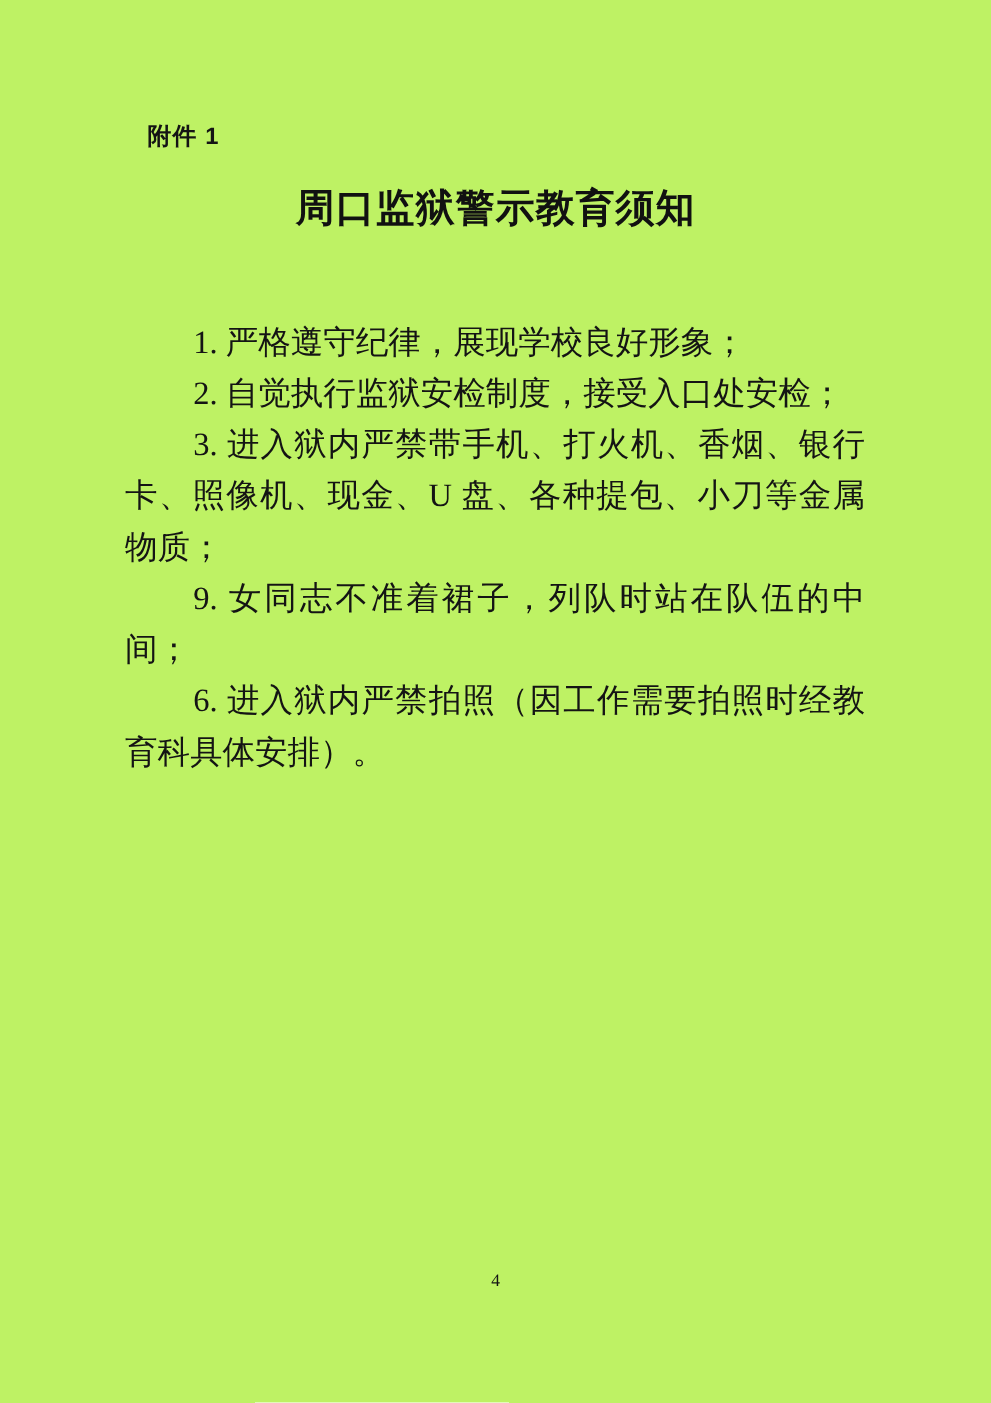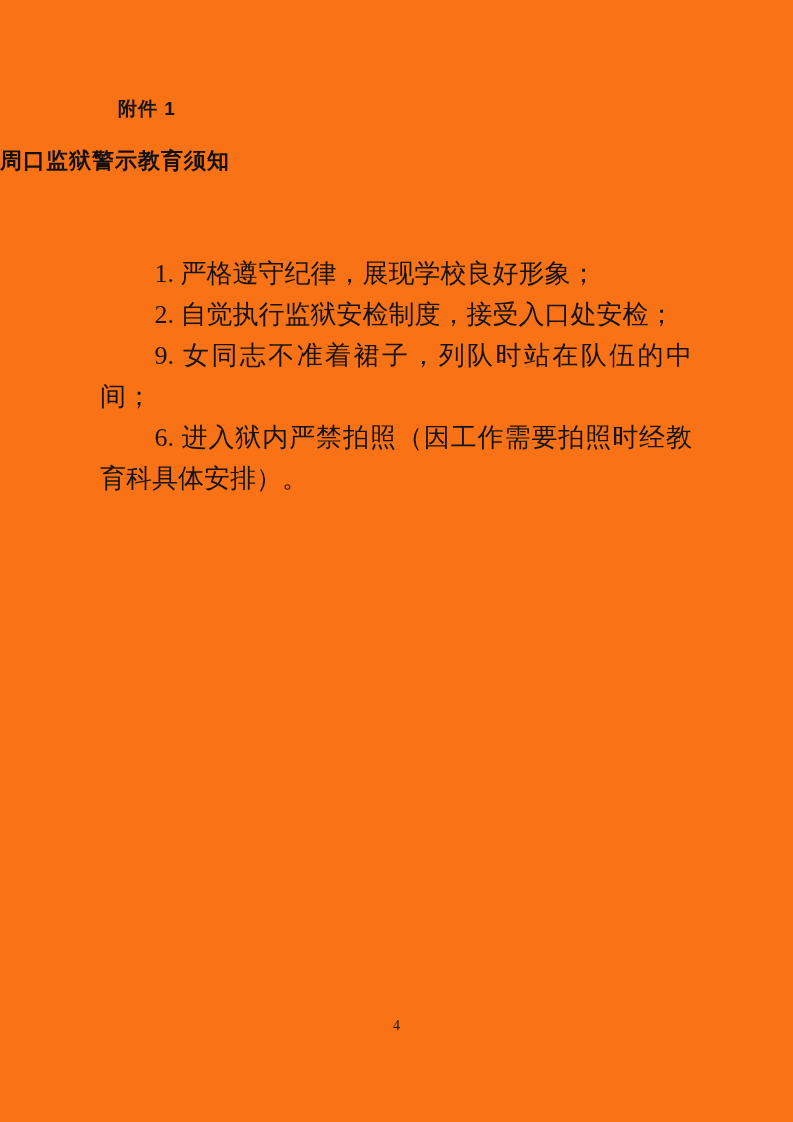--- a/index.html
+++ b/index.html
@@ -4,44 +4,44 @@
 <style>
   html, body {
     margin: 0;
     padding: 0;
     background: #ffffff;
   }
   .page {
     position: relative;
     width: 793px;
     height: 1122px;
-    background: #f97316;
+    background: #bef264;
     color: #141414;
     font-family: "Liberation Serif", "DejaVu Serif", serif;
     overflow: hidden;
   }
   .attachment-label {
     position: absolute;
     left: 118px;
     top: 96px;
     font-family: "Liberation Sans", "DejaVu Sans", sans-serif;
     font-weight: 600;
     font-size: 19px;
     letter-spacing: 1px;
     color: #141414;
   }
   .doc-title {
     position: absolute;
     left: 0;
     top: 146px;
     width: 100%;
-    text-align: left;
+    text-align: center;
     font-family: "Liberation Sans", "DejaVu Sans", sans-serif;
     font-weight: 700;
-    font-size: 22px;
+    font-size: 31px;
     letter-spacing: 1px;
     color: #111111;
   }
   .body-block {
     position: absolute;
     left: 100px;
     top: 253px;
     width: 592px;
     font-size: 26px;
     line-height: 41px;
@@ -83,20 +83,21 @@
 
 <div class="page">
 
   <div class="attachment-label">附件 1</div>
 
   <div class="doc-title">周口监狱警示教育须知</div>
 
   <div class="body-block">
     <p>1. 严格遵守纪律，展现学校良好形象；</p>
     <p>2. 自觉执行监狱安检制度，接受入口处安检；</p>
+    <p>3. 进入狱内严禁带手机、打火机、香烟、银行卡、照像机、现金、U 盘、各种提包、小刀等金属物质；</p>
     <p>9. 女同志不准着裙子，列队时站在队伍的中间；</p>
     <p>6. 进入狱内严禁拍照（因工作需要拍照时经教育科具体安排）。</p>
   </div>
 
 
   <div class="page-footer">4</div>
 
 </div>
 
 </body></html>

